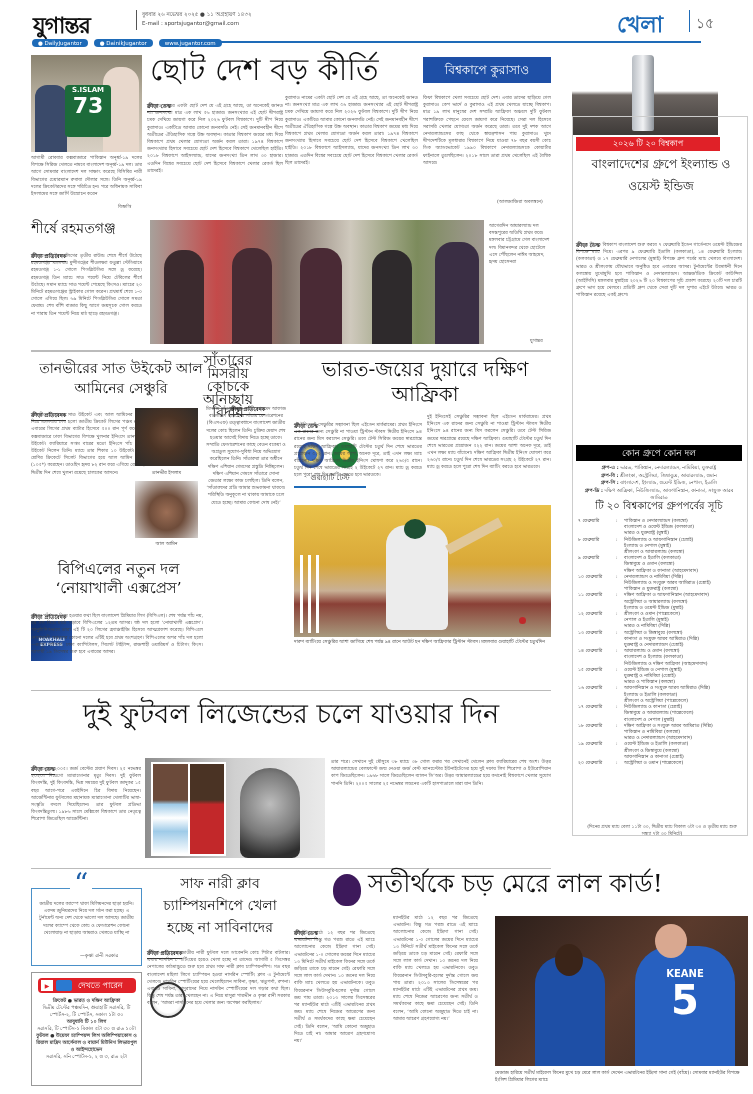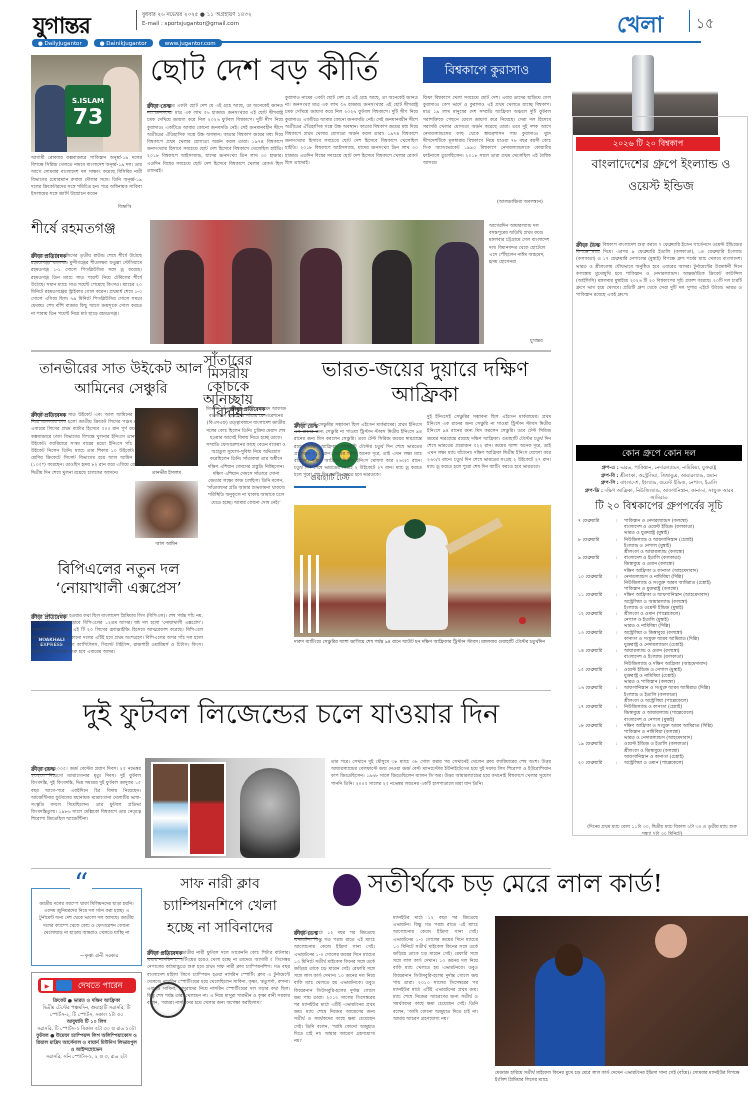--- a/index.html
+++ b/index.html
@@ -28,21 +28,21 @@
   <div class="abs" style="left:216px;top:41px;width:485px;height:1.5px;background:#1e6bb8"></div>
   <div class="abs" style="left:617px;top:7px;font-size:22px;font-weight:bold;color:#1e6bb8">খেলা</div>
   <div class="abs" style="left:689px;top:10px;width:1px;height:22px;background:#1e6bb8"></div>
   <div class="abs" style="left:696px;top:12px;font-size:14px;color:#555">১৫</div>
 </div>
 
 <div class="abs photo" style="left:31px;top:55px;width:111px;height:97px;background:linear-gradient(180deg,#8a8370 0%,#b5ad9c 40%,#d8d0c4 100%)">
   <div class="abs" style="left:4px;top:30px;width:32px;height:67px;background:#3a4a6a;border-radius:12px 12px 0 0"></div>
   <div class="abs" style="left:72px;top:12px;width:36px;height:85px;background:#e8d8cc;border-radius:16px 16px 0 0"></div>
   <div class="abs" style="left:34px;top:30px;width:46px;height:52px;background:#1c6b3a;border-radius:4px;text-align:center;color:#fff">
-    <div style="font-size:7px;font-weight:bold;margin-top:12px">S.ISLAM</div>
+    <div style="font-size:7px;font-weight:bold;margin-top:1px">S.ISLAM</div>
     <div style="font-size:22px;font-weight:bold;line-height:24px">73</div>
   </div>
 </div>
 <div class="abs txt" style="left:31px;top:154px;width:111px;height:50px">আগামী রোববার কক্সবাজারে পাকিস্তান অনূর্ধ্ব-১৯ দলের বিপক্ষে সিরিজ খেলতে নামবে বাংলাদেশ অনূর্ধ্ব-১৯ দল। তার আগে সোমবার বাংলাদেশ দল সাক্ষাৎ করেছে বিসিবির নারী বিভাগের চেয়ারম্যান রুবাবা দৌলার সঙ্গে। তিনি অনূর্ধ্ব-১৯ দলের ক্রিকেটারদের সঙ্গে পরিচিত হন। পরে অধিনায়ক সাকিবা ইসলামের সঙ্গে জার্সি উন্মোচন করেন</div>
 <div class="abs" style="left:118px;top:203px;font-size:4.6px;color:#444">বিজ্ঞপ্তি</div>
 
 <div class="abs hl" style="left:150px;top:53px;width:280px;font-size:30px;text-align:left">ছোট দেশ বড় কীর্তি</div>
 <div class="abs" style="left:423px;top:57px;width:128px;height:26px;background:#1e4fa6;color:#fff;text-align:center;line-height:26px;font-size:12px;font-family:'DejaVu Serif',serif">বিশ্বকাপে কুরাসাও</div>
 <div class="abs" style="left:147px;top:93px"><span class="byline">ক্রীড়া ডেস্ক</span></div>
 <div class="abs txt" style="left:147px;top:102px;width:136px;height:100px">কুরাসাও নামের একটা ছোট দেশ যে এই গ্রহে আছে, তা অনেকেই জানত না। জনসংখ্যা মাত্র এক লাখ ৫৬ হাজার। জনসংখ্যার এই ছোট দ্বীপরাষ্ট্র চমক দেখিয়ে জায়গা করে নিল ২০২৬ ফুটবল বিশ্বকাপে। দুটি দ্বীপ নিয়ে কুরাসাও। একটিতে আবার কোনো জনবসতি নেই। সেই জনমানবহীন দ্বীপে অতীতের ঐতিহাসিক গল্পে উচ্চ অবস্থান। কাতার বিশ্বকাপ জয়ের মধ্য দিয়ে বিশ্বকাপে প্রথম খেলার যোগ্যতা অর্জন করল তারা। ১৯৭৪ বিশ্বকাপে জনসংখ্যার হিসাবে সবচেয়ে ছোট দেশ হিসেবে বিশ্বকাপে খেলেছিল হাইতি। ২০১৮ বিশ্বকাপে আইসল্যান্ড, যাদের জনসংখ্যা তিন লাখ ৩০ হাজার। এতদিন বিশ্বের সবচেয়ে ছোট দেশ হিসেবে বিশ্বকাপে খেলার রেকর্ড ছিল তাদেরই।</div>
@@ -289,15 +289,19 @@
 <div class="abs txt" style="left:147px;top:949px;width:143px;height:137px">সাবিনা-মাসুরাদের জাতীয় নারী ফুটবল দলে ডাকেননি কোচ পিটার বাটলার। এবার নাসরিন স্পোর্টিংয়ের হয়েও খেলা হচ্ছে না তাদের। আগামী ৫ ডিসেম্বর নেপালের কাঠমান্ডুতে শুরু হবে প্রথম সাফ নারী ক্লাব চ্যাম্পিয়নশিপ। গত বছর বাংলাদেশ মহিলা লিগে চ্যাম্পিয়ন হওয়া নাসরিন স্পোর্টিং ক্লাব এ টুর্নামেন্টে খেলবে। নাসরিন স্পোর্টিংয়ের হয়ে খেলেছিলেন সাবিনা, কৃষ্ণা, ঋতুপর্ণা, রুপনা। এবারও সাবিনা, মাসুরাদের নিয়ে নাসরিন স্পোর্টিংয়ের দল গড়ার কথা ছিল। কিন্তু শেষ পর্যন্ত তারা খেলছেন না। এ নিয়ে মাসুরা পারভীন ও কৃষ্ণা রানী সরকার বলেন, ‘আমরা নাসরিনের হয়ে খেলার জন্য অপেক্ষা করছিলাম।’</div>
 
 <div class="abs" style="left:333px;top:874px;width:28px;height:32px;background:#3d195b;border-radius:50% 50% 45% 45%"></div>
 <div class="abs hl" style="left:368px;top:870px;width:380px;font-size:25px;text-align:left">সতীর্থকে চড় মেরে লাল কার্ড!</div>
 <div class="abs" style="left:294px;top:920px"><span class="byline">ক্রীড়া ডেস্ক</span></div>
 <div class="abs txt" style="left:294px;top:929px;width:81px;height:157px">ম্যানইউর মাঠে ১২ বছর পর জিতেছে এভারটন। কিন্তু গত পরশু রাতে এই ম্যাচে আলোচনার কেন্দ্রে ইদ্রিসা গানা গেই। এভারটনের ১-০ গোলের জয়ের দিনে ম্যাচের ১৩ মিনিটে সতীর্থ মাইকেল কিনের সঙ্গে তর্কে জড়িয়ে তাকে চড় মারেন গেই। রেফারি সঙ্গে সঙ্গে লাল কার্ড দেখান। ১০ জনের দল নিয়ে বাকি ম্যাচ খেলতে হয় এভারটনকে। তবুও কিয়েরনান ডিউসবুরি-হলের দুর্দান্ত গোলে জয় পায় তারা। ২০১৩ সালের ডিসেম্বরের পর ম্যানইউর মাঠে এটিই এভারটনের প্রথম জয়। ম্যাচ শেষে নিজের আচরণের জন্য সতীর্থ ও সমর্থকদের কাছে ক্ষমা চেয়েছেন গেই। তিনি বলেন, ‘আমি কোনো অজুহাত দিতে চাই না। আমার আচরণ গ্রহণযোগ্য নয়।’</div>
 <div class="abs txt" style="left:393px;top:914px;width:85px;height:172px">ম্যানইউর মাঠে ১২ বছর পর জিতেছে এভারটন। কিন্তু গত পরশু রাতে এই ম্যাচে আলোচনার কেন্দ্রে ইদ্রিসা গানা গেই। এভারটনের ১-০ গোলের জয়ের দিনে ম্যাচের ১৩ মিনিটে সতীর্থ মাইকেল কিনের সঙ্গে তর্কে জড়িয়ে তাকে চড় মারেন গেই। রেফারি সঙ্গে সঙ্গে লাল কার্ড দেখান। ১০ জনের দল নিয়ে বাকি ম্যাচ খেলতে হয় এভারটনকে। তবুও কিয়েরনান ডিউসবুরি-হলের দুর্দান্ত গোলে জয় পায় তারা। ২০১৩ সালের ডিসেম্বরের পর ম্যানইউর মাঠে এটিই এভারটনের প্রথম জয়। ম্যাচ শেষে নিজের আচরণের জন্য সতীর্থ ও সমর্থকদের কাছে ক্ষমা চেয়েছেন গেই। তিনি বলেন, ‘আমি কোনো অজুহাত দিতে চাই না। আমার আচরণ গ্রহণযোগ্য নয়।’</div>
 <div class="abs photo" style="left:495px;top:916px;width:253px;height:150px;background:linear-gradient(135deg,#2a1e1a,#5a3a2c 50%,#3a2a22)">
   <div class="abs" style="left:40px;top:40px;width:70px;height:110px;background:#1e4fa6;border-radius:28px 28px 0 0"></div>
   <div class="abs" style="left:60px;top:28px;width:28px;height:32px;background:#3a2418;border-radius:50%"></div>
+  <div class="abs" style="left:140px;top:30px;width:100px;height:120px;background:#2760c0;border-radius:36px 36px 0 0;color:#fff;text-align:center">
+    <div style="font-size:10px;font-weight:bold;margin-top:22px">KEANE</div>
+    <div style="font-size:40px;font-weight:bold;line-height:42px">5</div>
+  </div>
   <div class="abs" style="left:160px;top:8px;width:32px;height:34px;background:#d9a890;border-radius:50%"></div>
 </div>
 <div class="abs caption" style="left:495px;top:1070px;width:253px">মেজাজ হারিয়ে সতীর্থ মাইকেল কিনের মুখে চড় মেরে লাল কার্ড দেখেন এভারটনের ইদ্রিসা গানা গেই (বাঁয়ে)। সোমবার ম্যানইউর বিপক্ষে ইংলিশ প্রিমিয়ার লিগের ম্যাচে</div>
 
 </body></html>

